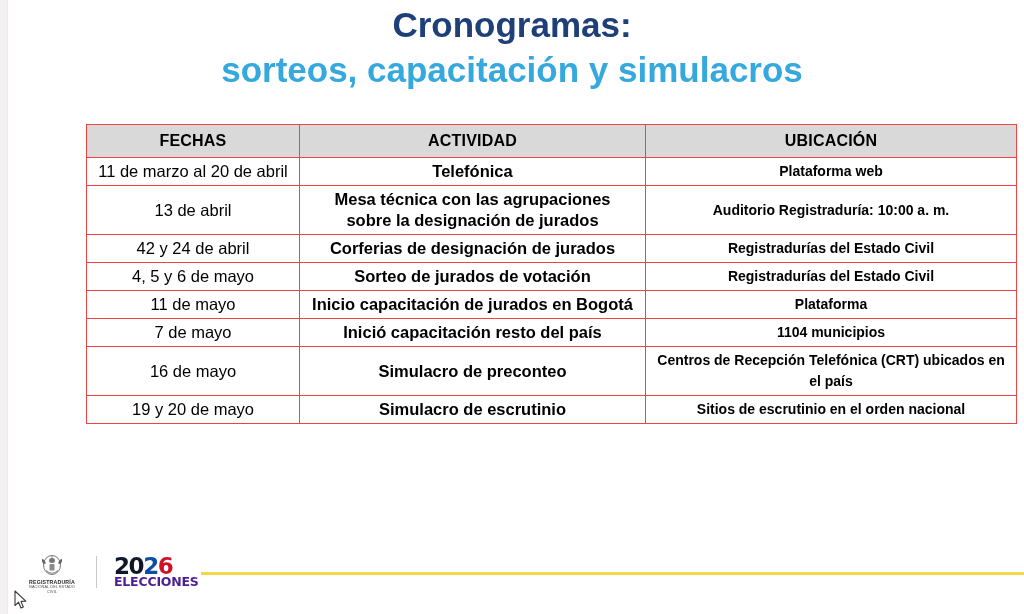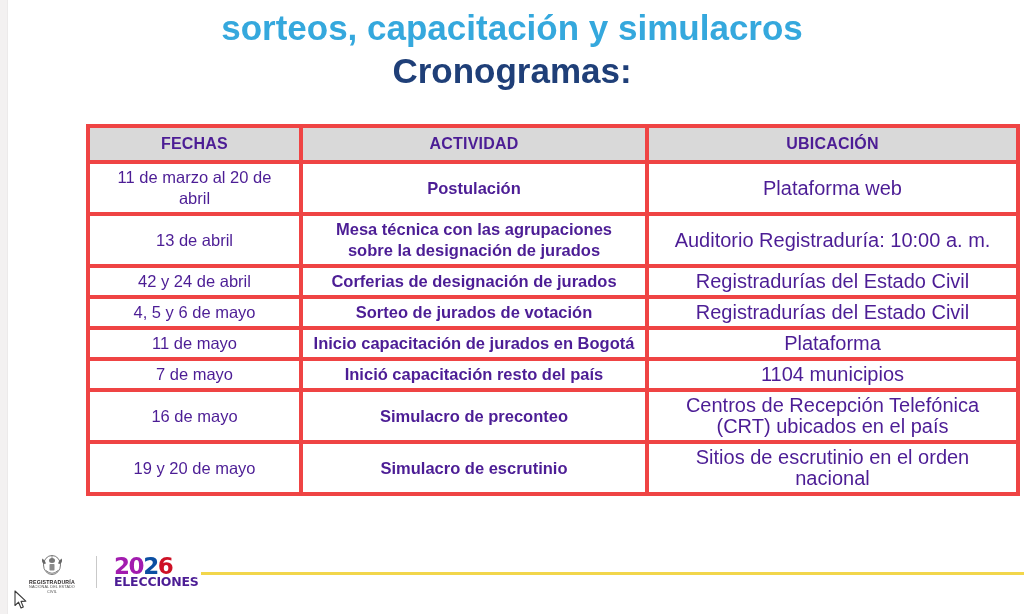--- a/index.html
+++ b/index.html
@@ -72,47 +72,47 @@
     border-collapse: collapse;
     width: 930px;
     table-layout: fixed;
   }
   table#schedule-table col.c-fechas   { width: 213px; }
   table#schedule-table col.c-actividad{ width: 346px; }
   table#schedule-table col.c-ubicacion{ width: 371px; }
 
   table#schedule-table th,
   table#schedule-table td {
-    border: 4px solid #ef4444;
+    border: 1px solid #ef4444;
     padding: 3px 10px;
     vertical-align: middle;
     text-align: center;
-    color: #4c1d95;
+    color: #000000;
   }
   table#schedule-table thead th {
     background: #d9d9d9;
     font-size: 16px;
     font-weight: bold;
     height: 26px;
     line-height: 20px;
     letter-spacing: 0.2px;
   }
   td.cell-fecha {
     font-size: 16.5px;
     font-weight: normal;
     line-height: 21px;
   }
   td.cell-actividad {
     font-size: 16.5px;
     font-weight: bold;
     line-height: 21px;
   }
   td.cell-ubicacion {
-    font-size: 20px;
-    font-weight: normal;
+    font-size: 14px;
+    font-weight: bold;
     line-height: 21px;
   }
 
   
   #footer {
     position: absolute;
     left: 0;
     bottom: 0;
     width: 1024px;
     height: 70px;
@@ -164,21 +164,21 @@
   }
   #elec-year {
     position: relative;
     height: 20px;
     line-height: 20px;
     font-size: 23px;
     font-weight: bold;
     letter-spacing: -1.4px;
     font-family: "DejaVu Sans", sans-serif;
   }
-  #elec-year .y20 { color: #a21caf; }
+  #elec-year .y20 { color: #0f172a; }
   #elec-year .y2  { color: #0b4ea2; }
   #elec-year .y6  { color: #ce1126; }
   #elec-word {
     position: relative;
     margin-top: -2px;
     font-size: 12.5px;
     font-weight: bold;
     color: #4c1d95;
     letter-spacing: -0.2px;
     font-family: "DejaVu Sans", sans-serif;
@@ -203,42 +203,42 @@
   }
 </style>
 </head>
 <body>
 
 <div id="left-edge-strip"></div>
 
 <div id="slide">
 
   <div id="title-block">
+    <span id="title-line-1">Cronogramas:</span>
     <span id="title-line-2">sorteos, capacitación y simulacros</span>
-    <span id="title-line-1">Cronogramas:</span>
   </div>
 
   <div id="schedule-table-wrap">
     <table id="schedule-table">
       <colgroup>
         <col class="c-fechas">
         <col class="c-actividad">
         <col class="c-ubicacion">
       </colgroup>
       <thead>
         <tr>
           <th>FECHAS</th>
           <th>ACTIVIDAD</th>
           <th>UBICACIÓN</th>
         </tr>
       </thead>
       <tbody>
         <tr>
           <td class="cell-fecha">11 de marzo al 20 de abril</td>
-          <td class="cell-actividad">Postulación</td>
+          <td class="cell-actividad">Telefónica</td>
           <td class="cell-ubicacion">Plataforma web</td>
         </tr>
         <tr>
           <td class="cell-fecha">13 de abril</td>
           <td class="cell-actividad">Mesa técnica con las agrupaciones sobre la designación de jurados</td>
           <td class="cell-ubicacion">Auditorio Registraduría: 10:00 a. m.</td>
         </tr>
         <tr>
           <td class="cell-fecha">42 y 24 de abril</td>
           <td class="cell-actividad">Corferias de designación de jurados</td>

